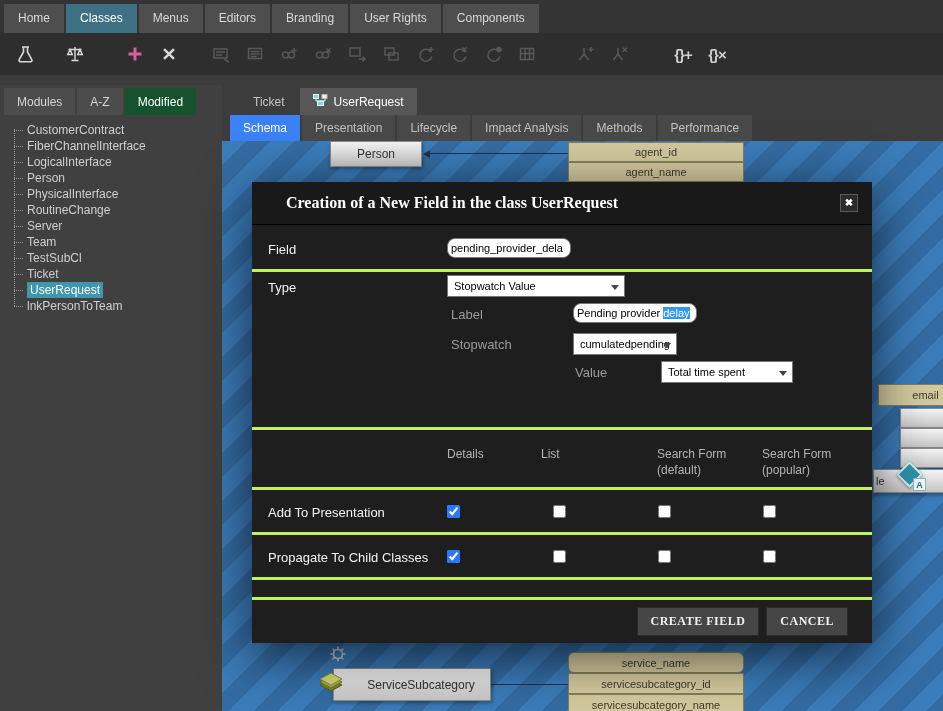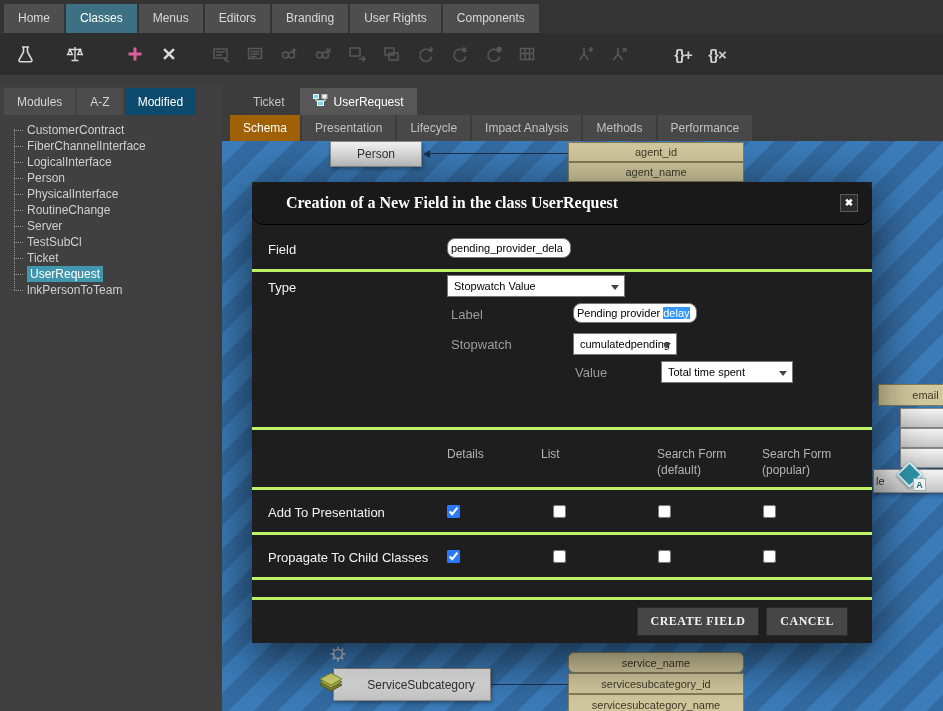--- a/index.html
+++ b/index.html
@@ -23,34 +23,34 @@
   .tool.glyph { font-size:15px; font-weight:bold; letter-spacing:-1px; color:#cfcfcf; }
   .g1 { margin-left:16px; } .g2 { margin-left:26px; } .g3 { margin-left:18px; }
   .g4 { margin-left:24px; } .g5 { margin-left:30px; }
 
   
   .content { position:absolute; top:85px; left:0; right:0; bottom:0; display:flex; }
 
   .sidebar { width:222px; background:#404040; display:flex; flex-direction:column; }
   .side-tabs { display:flex; gap:2px; padding:3px 0 0 4px; height:30px; }
   .side-tab { background:#4c4c4c; color:#d5d5d5; padding:7px 13px; }
-  .side-tab.active { background:#0c4a6e; color:#fff;text-align:center; }
+  .side-tab.active { background:#14532d; color:#fff;text-align:center; }
   .tree { list-style:none; margin:7px 0 0 14px; position:relative; }
   .tree::before { content:""; position:absolute; left:0; top:7px; bottom:8px; border-left:1px dotted #969696; }
   .tree li { height:16px; line-height:16px; display:flex; align-items:center; color:#cfcfcf; white-space:nowrap; }
   .tree li::before { content:""; width:9px; border-top:1px dotted #969696; margin-right:4px; }
   .tree li.selected span { background:#3f96ad; color:#fff; padding:0 3px; }
 
   .workspace { flex:1; display:flex; flex-direction:column; background:#3c3c3c; }
   .object-tabs { display:flex; gap:2px; padding:3px 0 0 18px; height:30px; }
   .object-tab { color:#c6c6c6; padding:7px 13px; display:flex; align-items:center; gap:6px; }
   .object-tab.active { background:#575757; color:#fff; }
   .view-tabs { display:flex; gap:2px; padding-left:8px; height:26px; }
   .view-tab { background:#494949; color:#c2c2c2; padding:6px 13px; }
-  .view-tab.active { background:#a16207; color:#fff; }
+  .view-tab.active { background:#3b82f6; color:#fff; }
 
   
   .canvas { flex:1; position:relative; overflow:hidden;
     background:repeating-linear-gradient(135deg, #3b7cba 0 17px, #336ba2 17px 34px); }
   .class-box { position:absolute; background:linear-gradient(#f4f4f4,#c6c6c6); border:1px solid #8a8a8a;
     color:#333; display:flex; align-items:center; justify-content:center; box-shadow:1px 2px 4px rgba(0,0,0,.35); }
   .field-row { position:absolute; background:#d3c99f; border:1px solid #847f58; color:#3d3b29;
     font-size:11px; display:flex; align-items:center; justify-content:center; white-space:nowrap; }
   .conn { position:absolute; border-top:1px solid #20304a; height:0; }
   .conn.arrow-left::before { content:""; position:absolute; left:-1px; top:-4px;
@@ -60,21 +60,21 @@
   .diamond { position:absolute; width:19px; height:19px; background:#2e93a8; border:2px solid #d8eef3;
     transform:rotate(45deg); box-shadow:1px 1px 3px rgba(0,0,0,.4); }
   .diamond-badge { position:absolute; width:13px; height:13px; background:#eef6f8; border:1px solid #8fb9c2;
     color:#2e6f7e; font-size:9px; font-weight:bold; display:flex; align-items:center; justify-content:center; }
 
   
   .modal { position:absolute; left:252px; top:182px; width:620px; height:461px; background:#1e1e1e;
     box-shadow:0 12px 50px rgba(0,0,0,.65); z-index:20; color:#eee; }
   .modal-header { height:43px; background:#191919; border-bottom:1px solid #000;
     display:flex; align-items:center; padding:0 14px 0 34px;
-    font-family:"Liberation Serif", serif; font-size:16px; font-weight:bold; color:#fff;border-radius:12px; }
+    font-family:"Liberation Serif", serif; font-size:16px; font-weight:bold; color:#fff; }
   .modal-close { margin-left:auto; width:18px; height:18px; background:#2b2b2b; border:1px solid #5a5a5a;
     color:#fff; font-size:10px; line-height:16px; text-align:center; cursor:default; }
   .m-row { position:relative; border-bottom:3px solid #bef264; }
   .m-row-field { height:47px; }
   .m-section-type { height:158px; }
   .m-row-headers { height:60px; color:#b3b3b3; font-size:12px; }
   .m-row-check { height:45px; }
   .m-gap { height:20px; }
   .m-footer { height:43px; display:flex; align-items:center; justify-content:flex-end; gap:7px; padding-right:24px; }
   .m-label { position:absolute; left:16px; font-size:13px; color:#f2f2f2; }
@@ -229,20 +229,23 @@
       <li>
           <span>PhysicalInterface</span>
         </li>
       <li>
           <span>RoutineChange</span>
         </li>
       <li>
           <span>Server</span>
         </li>
       <li>
+          <span>Team</span>
+        </li>
+      <li>
           <span>TestSubCl</span>
         </li>
       <li>
           <span>Ticket</span>
         </li>
       <li class="selected">
           <span>UserRequest</span>
         </li>
       <li>
           <span>lnkPersonToTeam</span>

